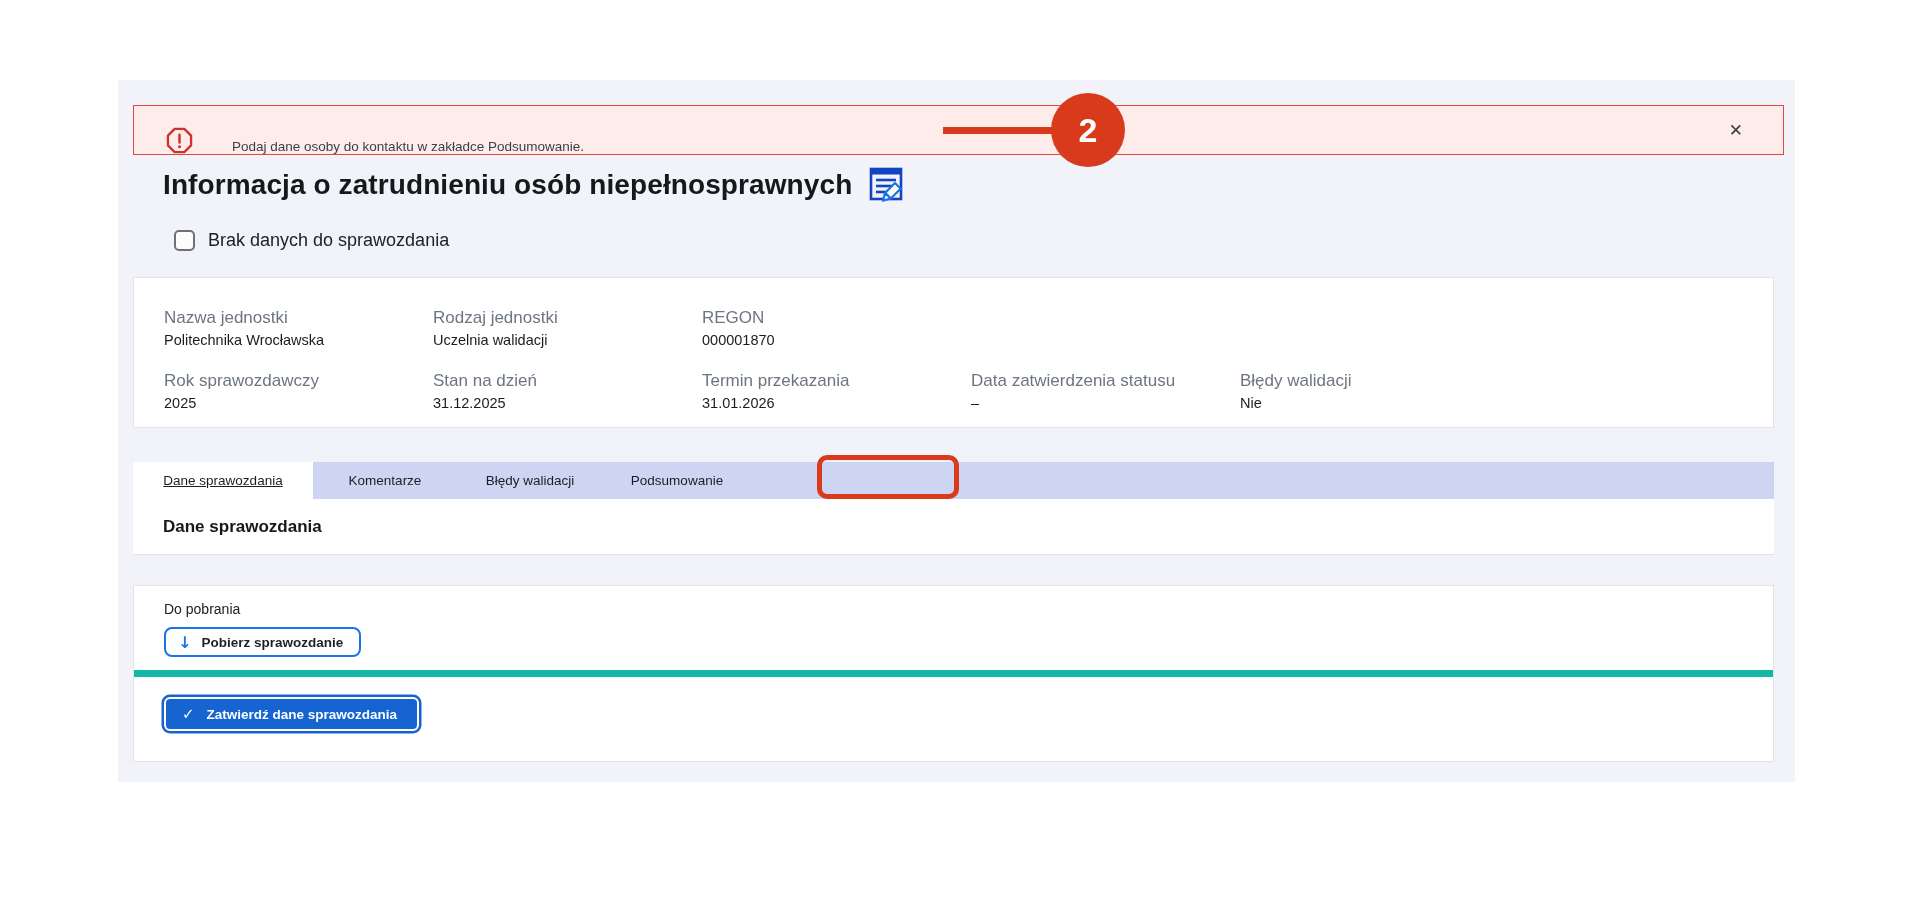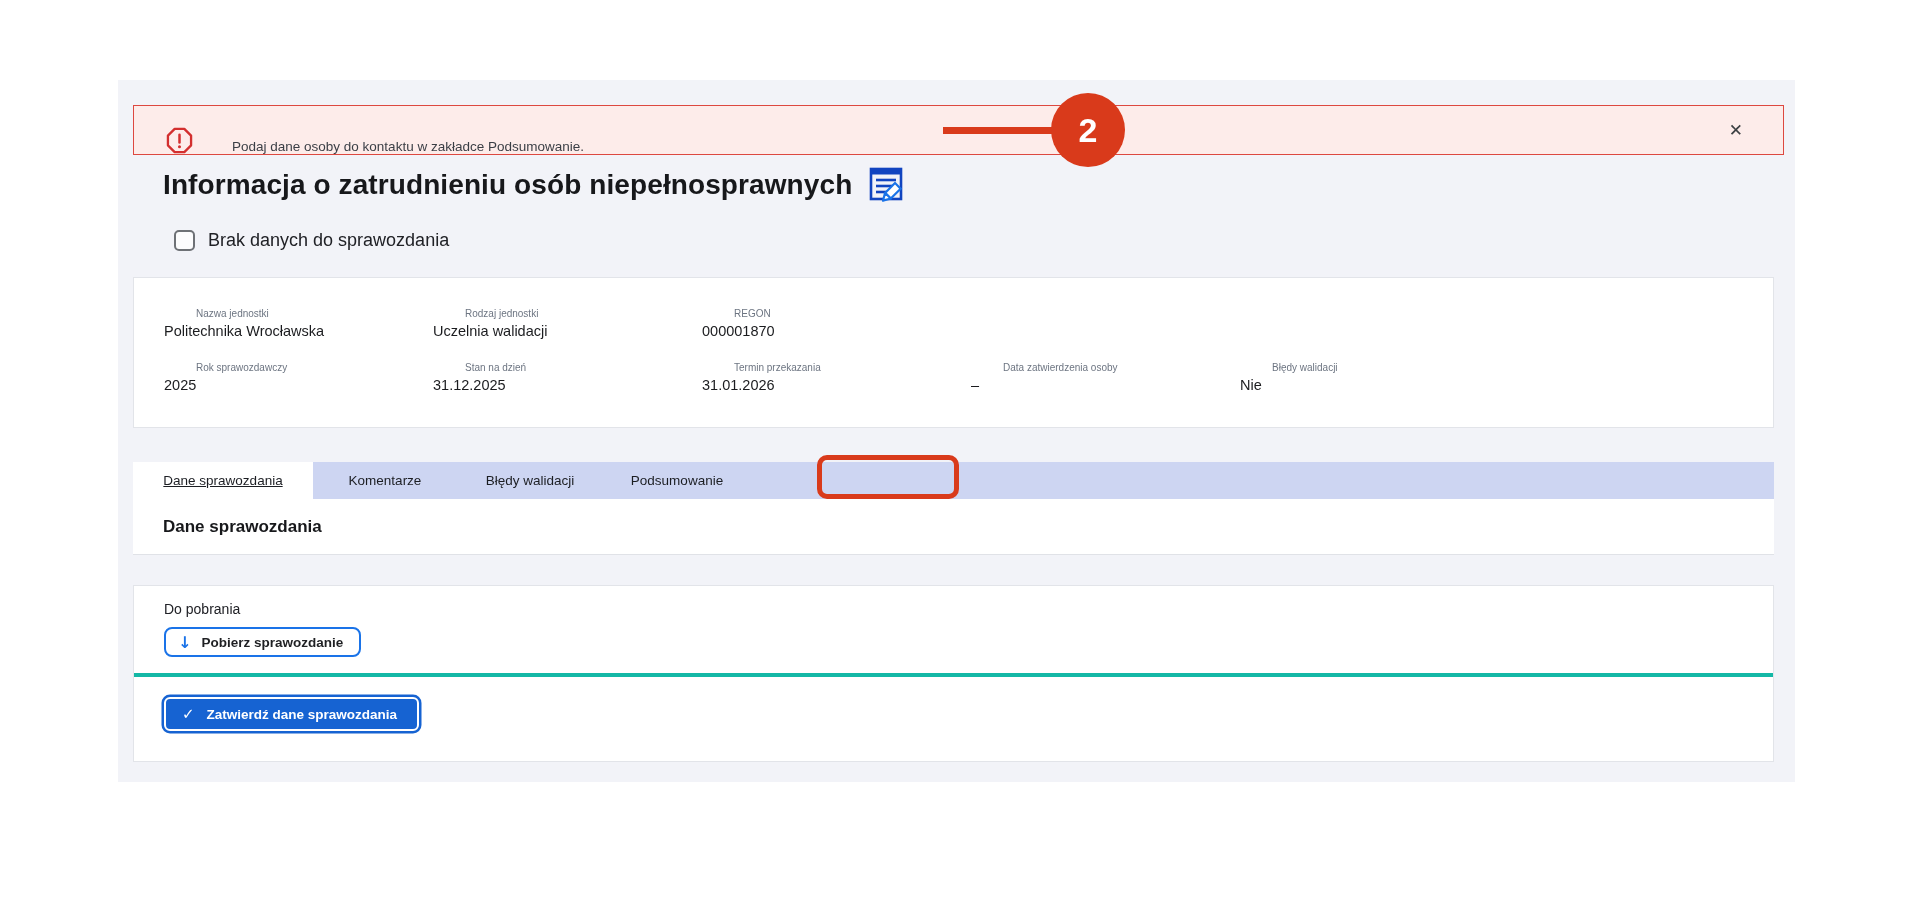--- a/index.html
+++ b/index.html
@@ -36,40 +36,40 @@
   .checkbox-row { position:absolute; left:56px; top:150px; display:flex; align-items:center; }
   .checkbox-box { width:21px; height:21px; border:2px solid #6e7176; border-radius:5px;
                   background:#fcfcfd; cursor:pointer; }
   .checkbox-label { margin-left:13px; font-size:18px; color:#202126; }
 
   
   .card { background:#ffffff; border:1px solid #e2e4e9; }
   .info-card { position:absolute; left:15px; top:197px; width:1641px; height:151px;
                padding:30px 0 0 30px; }
   .info-row { display:grid; grid-template-columns:repeat(6,269px); margin-bottom:23px; }
-  .field-label { font-size:10px; color:#6d7582;margin-left:32px; }
+  .field-label { font-size:17px; color:#6d7582; }
   .field-value { font-size:14.5px; color:#1b1c1f; margin-top:4px; }
 
   
   .tabbar { position:absolute; left:15px; top:382px; width:1641px; height:37px;
             display:flex; background:#cdd5f2; }
   .tab { display:flex; align-items:center; justify-content:center;
          font-size:13.5px; color:#1c1e23; cursor:pointer; }
   .tab.active { background:#ffffff; }
   .tab.active .tab-label { text-decoration:underline; }
   .tab-0 { width:180px; } .tab-1 { width:144px; } .tab-2 { width:146px; }
   .tab-3 { width:208px; } .tab-4 { width:148px; }
 
   .tab-content { position:absolute; left:15px; top:419px; width:1641px; height:56px;
                  background:#ffffff; border-bottom:1px solid #e0e2e7; display:flex; align-items:center; }
   .section-heading { margin-left:30px; font-size:17px; font-weight:bold; color:#17181b; }
 
   
   .action-card { position:absolute; left:15px; top:505px; width:1641px; height:177px; }
-  .download-section { height:91px; padding:15px 0 0 30px; border-bottom:4px solid #14b8a6; }
+  .download-section { height:91px; padding:15px 0 0 30px; border-bottom:7px solid #14b8a6; }
   .download-label { font-size:14px; color:#202126; }
   .btn-download { margin-top:10px; height:30px; display:inline-flex; align-items:center;
                   padding:0 16px 0 12px; background:#ffffff; border:2px solid #1a73e8;
                   border-radius:8px; cursor:pointer; }
   .download-arrow-icon { color:#1a73e8; font-size:16px; font-weight:bold; margin-right:10px;
                          font-family:"DejaVu Sans", sans-serif; }
   .btn-download-label { font-size:13.5px; font-weight:bold; color:#1f2023; }
 
   .approve-section { padding:20px 0 0 30px; }
   .btn-primary { height:34px; display:inline-flex; align-items:center; padding:0 20px 0 16px;
@@ -141,21 +141,21 @@
       </div>
       <div class="field">
         <div class="field-label">Stan na dzień</div>
         <div class="field-value">31.12.2025</div>
       </div>
       <div class="field">
         <div class="field-label">Termin przekazania</div>
         <div class="field-value">31.01.2026</div>
       </div>
       <div class="field">
-        <div class="field-label">Data zatwierdzenia osoby</div>
+        <div class="field-label">Data zatwierdzenia statusu</div>
         <div class="field-value">–</div>
       </div>
       <div class="field">
         <div class="field-label">Błędy walidacji</div>
         <div class="field-value">Nie</div>
       </div>
     </div>
   </div>
 
   <div class="tabbar">

